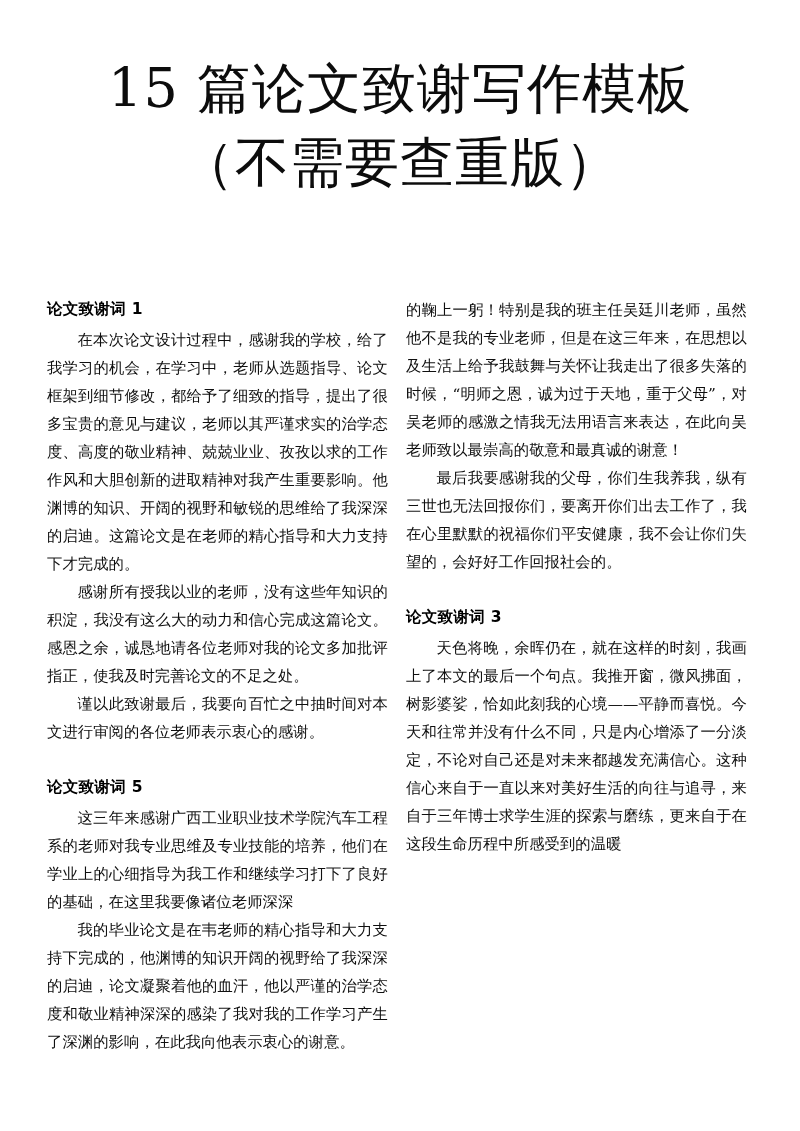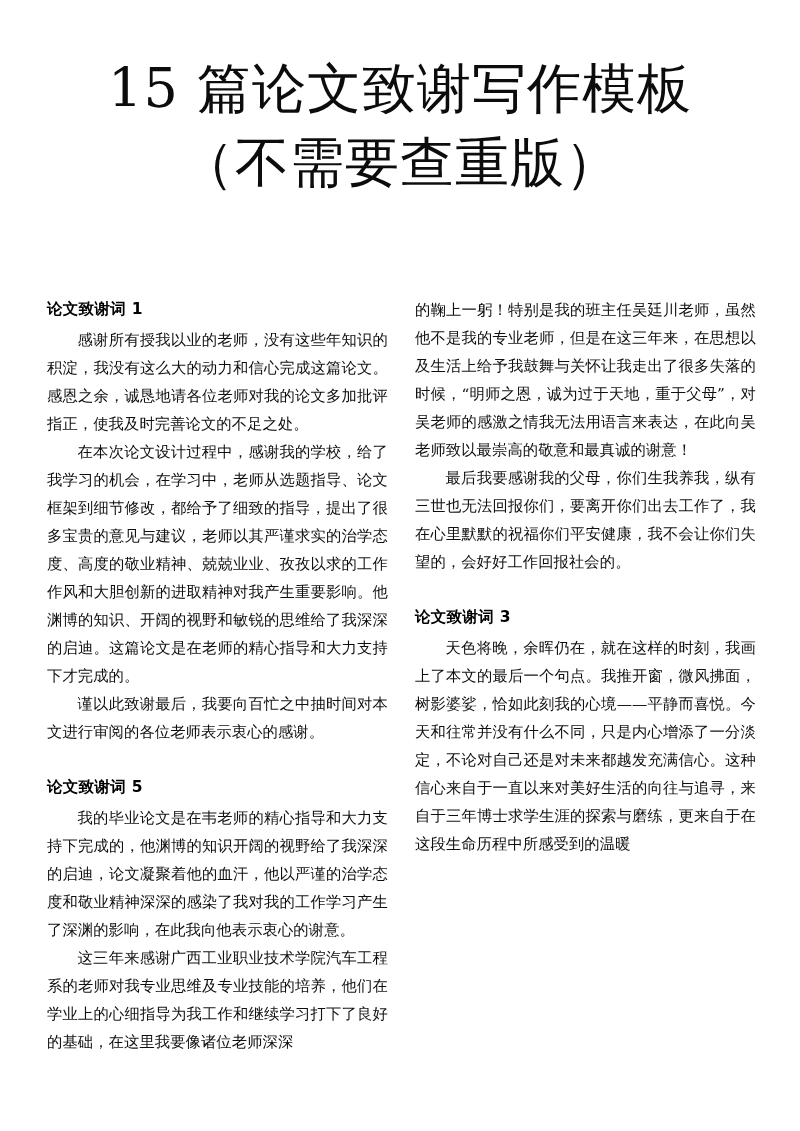--- a/index.html
+++ b/index.html
@@ -41,21 +41,21 @@
 
   
   .columns {
     position: absolute;
     left: 47px;
     top: 296px;
     width: 708px;
     height: 800px;
     display: flex;
     flex-direction: row;
-    gap: 27px;
+    gap: 18px;
   }
   .col {
     width: 341px;
     flex: 0 0 341px;
   }
 
   h2.section-heading {
     margin: 0 0 4px 0;
     font-family: "DejaVu Sans", "Liberation Sans", sans-serif;
     font-size: 15.5px;
@@ -97,31 +97,31 @@
     <div class="title-line">（不需要查重版）</div>
   </div>
 
   <div class="columns">
 
     <div class="col">
 
       <div class="section">
         <h2 class="section-heading">论文致谢词 1</h2>
         <div class="section-body">
+          <p class="body-par">在本次论文设计过程中，感谢我的学校，给了我学习的机会，在学习中，老师从选题指导、论文框架到细节修改，都给予了细致的指导，提出了很多宝贵的意见与建议，老师以其严谨求实的治学态度、高度的敬业精神、兢兢业业、孜孜以求的工作作风和大胆创新的进取精神对我产生重要影响。他渊博的知识、开阔的视野和敏锐的思维给了我深深的启迪。这篇论文是在老师的精心指导和大力支持下才完成的。</p>
           <p class="body-par">感谢所有授我以业的老师，没有这些年知识的积淀，我没有这么大的动力和信心完成这篇论文。感恩之余，诚恳地请各位老师对我的论文多加批评指正，使我及时完善论文的不足之处。</p>
-          <p class="body-par">在本次论文设计过程中，感谢我的学校，给了我学习的机会，在学习中，老师从选题指导、论文框架到细节修改，都给予了细致的指导，提出了很多宝贵的意见与建议，老师以其严谨求实的治学态度、高度的敬业精神、兢兢业业、孜孜以求的工作作风和大胆创新的进取精神对我产生重要影响。他渊博的知识、开阔的视野和敏锐的思维给了我深深的启迪。这篇论文是在老师的精心指导和大力支持下才完成的。</p>
           <p class="body-par">谨以此致谢最后，我要向百忙之中抽时间对本文进行审阅的各位老师表示衷心的感谢。</p>
         </div>
       </div>
 
       <div class="section">
         <h2 class="section-heading">论文致谢词 5</h2>
         <div class="section-body">
+          <p class="body-par">这三年来感谢广西工业职业技术学院汽车工程系的老师对我专业思维及专业技能的培养，他们在学业上的心细指导为我工作和继续学习打下了良好的基础，在这里我要像诸位老师深深</p>
           <p class="body-par">我的毕业论文是在韦老师的精心指导和大力支持下完成的，他渊博的知识开阔的视野给了我深深的启迪，论文凝聚着他的血汗，他以严谨的治学态度和敬业精神深深的感染了我对我的工作学习产生了深渊的影响，在此我向他表示衷心的谢意。</p>
-          <p class="body-par">这三年来感谢广西工业职业技术学院汽车工程系的老师对我专业思维及专业技能的培养，他们在学业上的心细指导为我工作和继续学习打下了良好的基础，在这里我要像诸位老师深深</p>
         </div>
       </div>
 
     </div>
 
     <div class="col">
 
       <div class="section">
         <div class="section-body">
           <p class="body-par cont">的鞠上一躬！特别是我的班主任吴廷川老师，虽然他不是我的专业老师，但是在这三年来，在思想以及生活上给予我鼓舞与关怀让我走出了很多失落的时候，“明师之恩，诚为过于天地，重于父母”，对吴老师的感激之情我无法用语言来表达，在此向吴老师致以最崇高的敬意和最真诚的谢意！</p>

